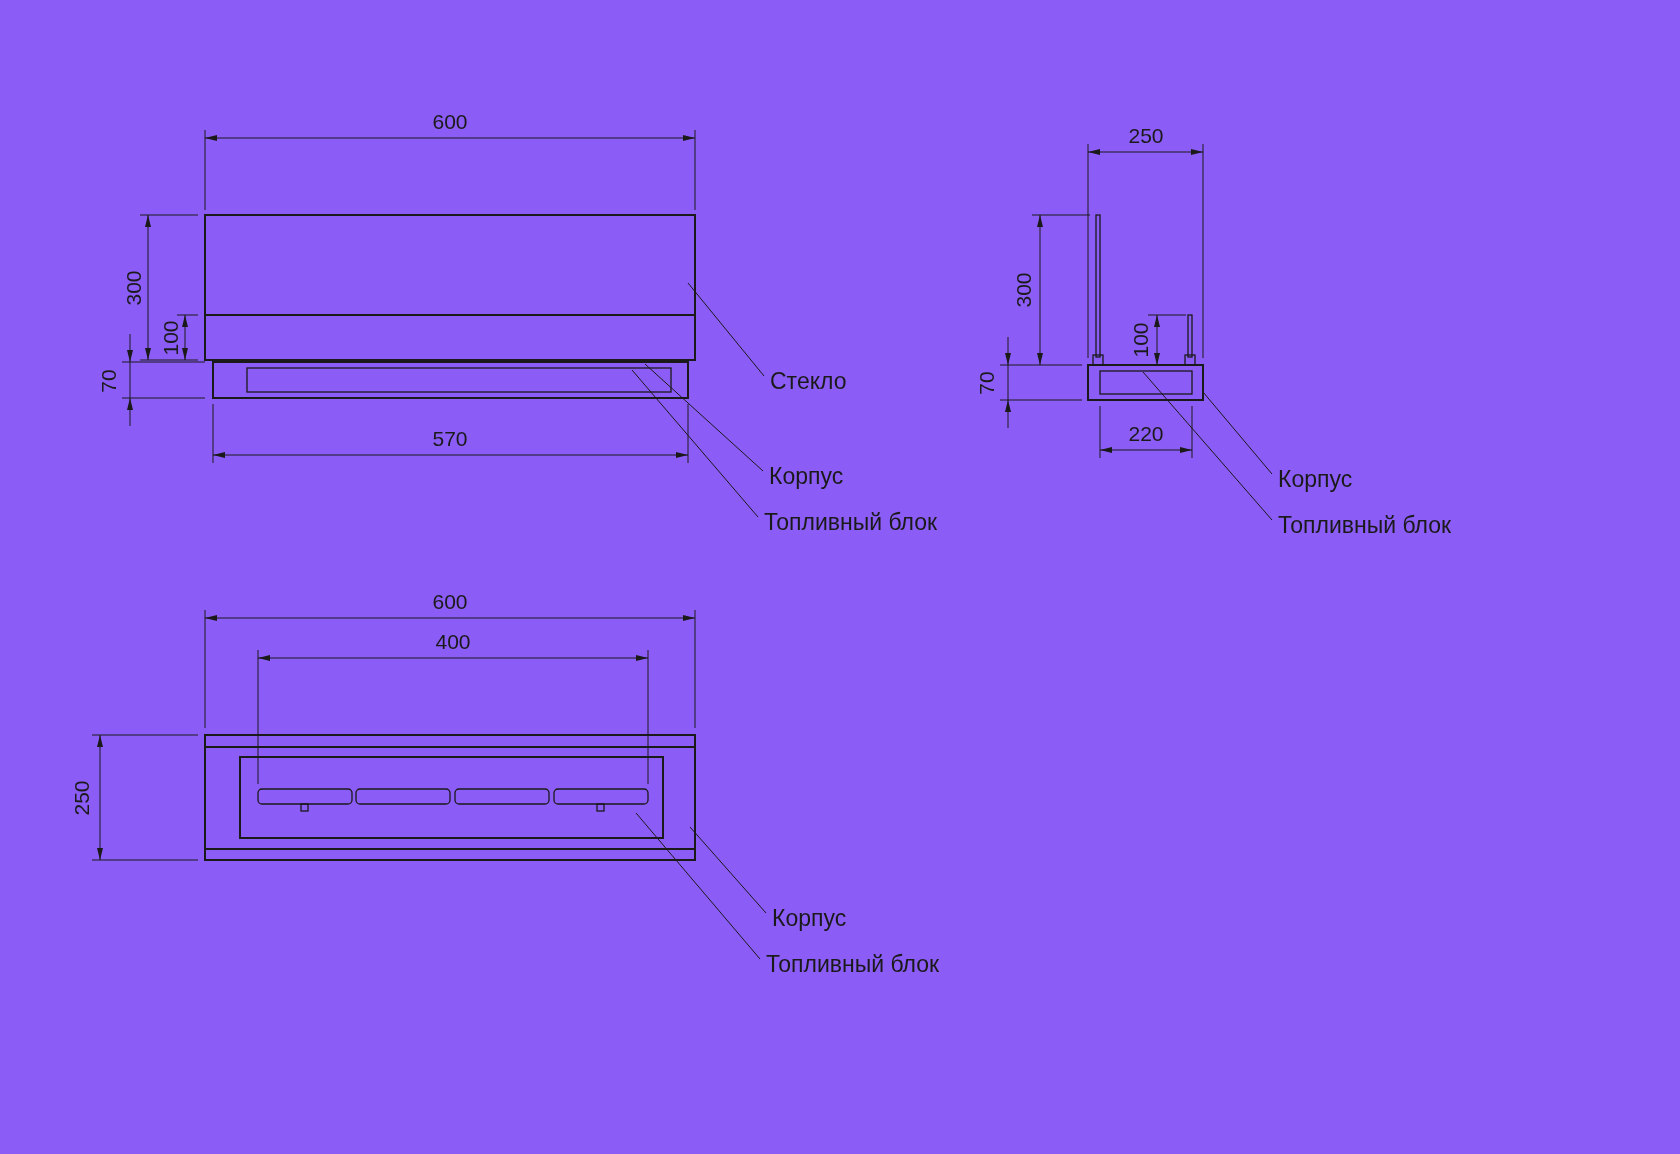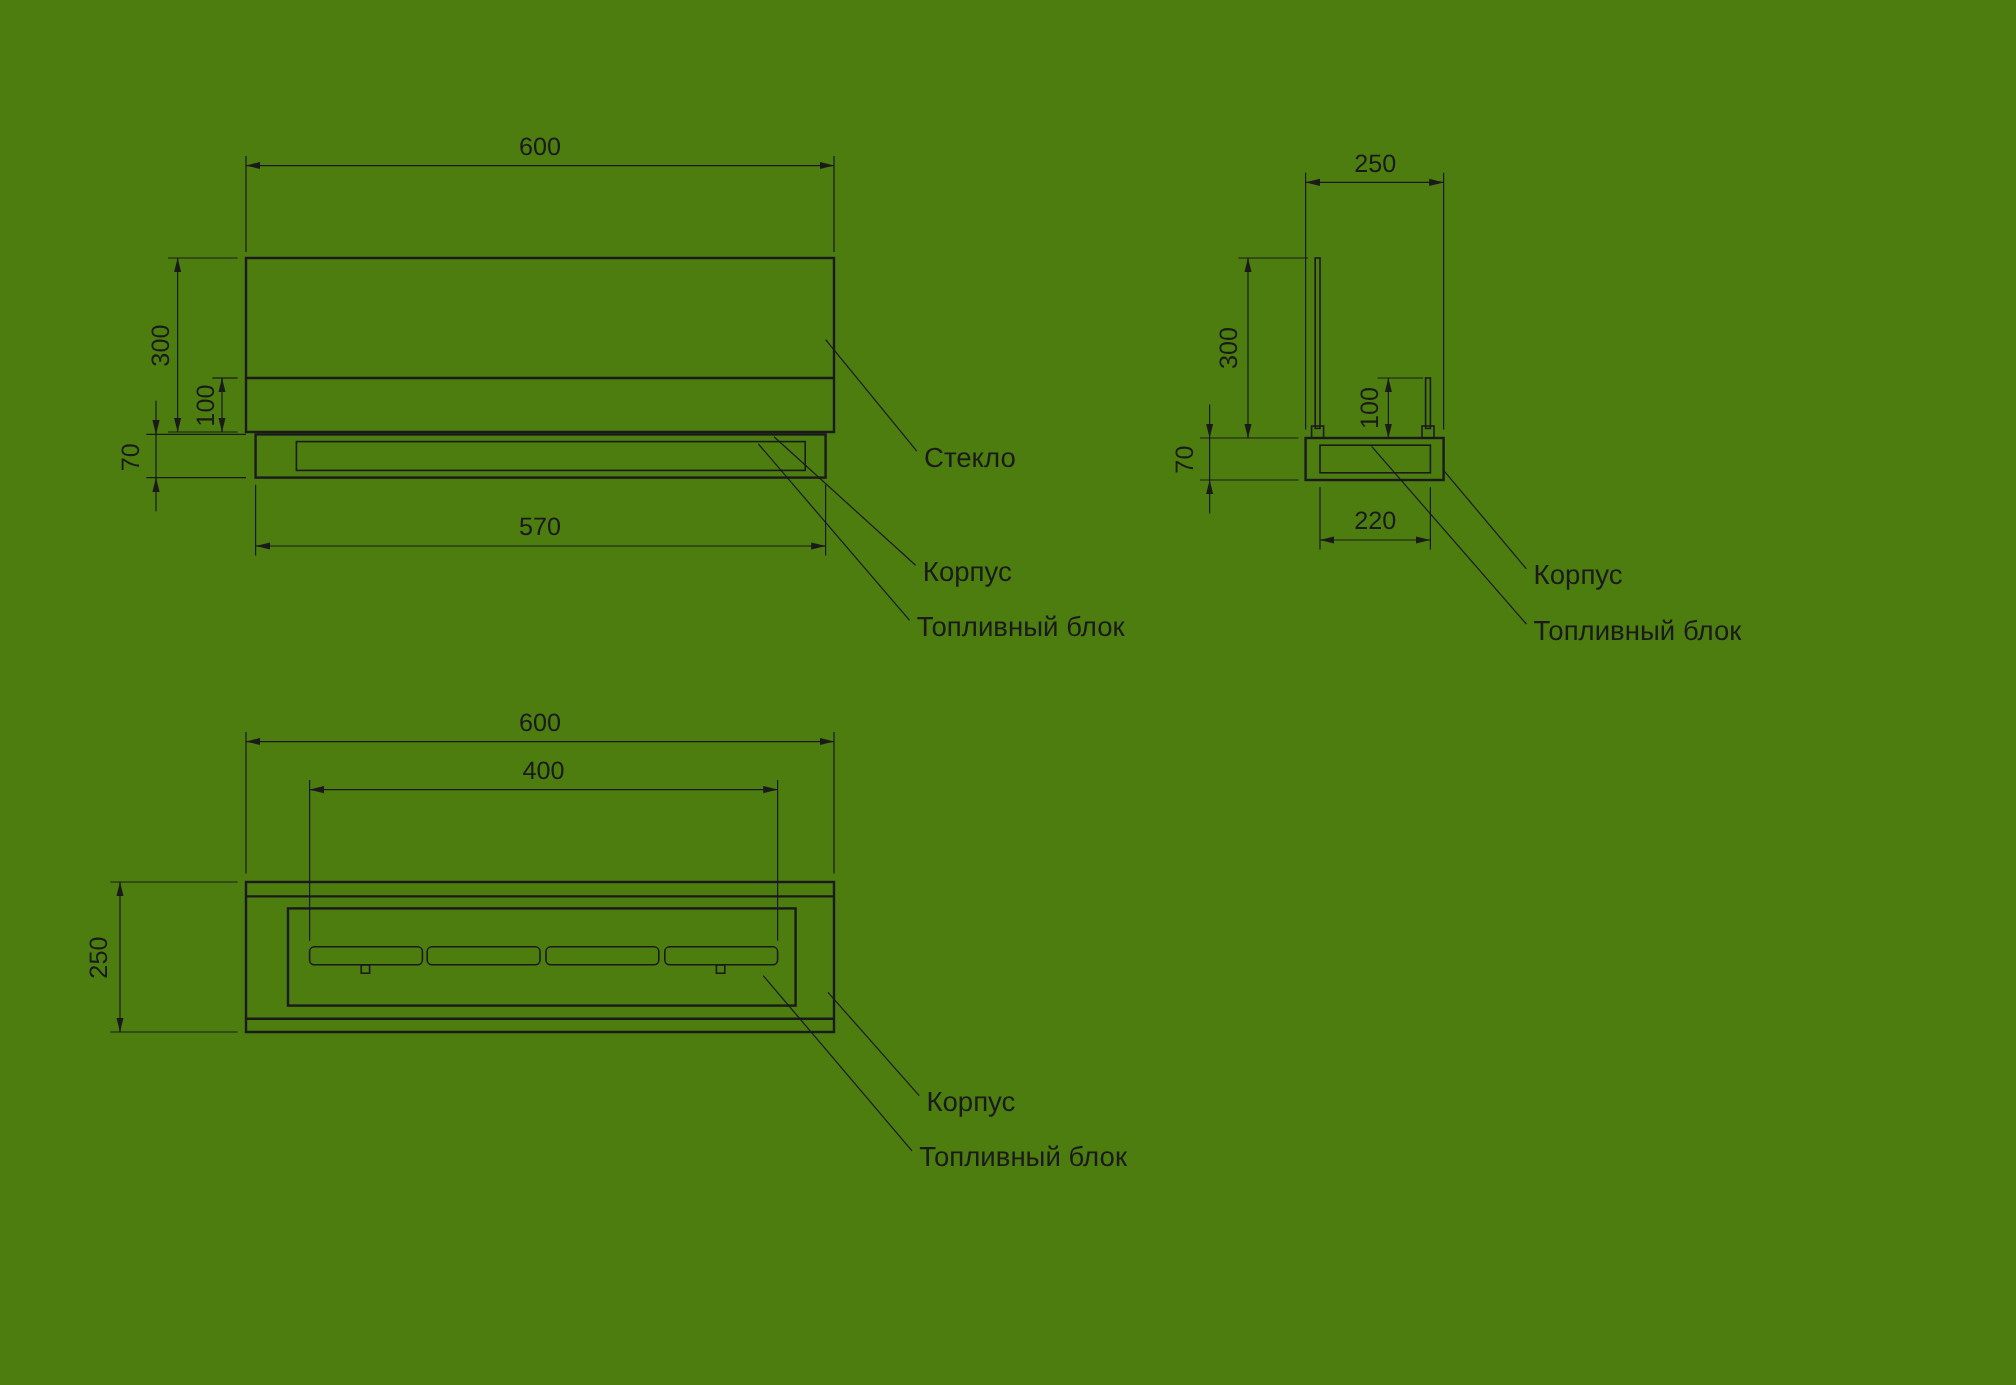--- a/index.html
+++ b/index.html
@@ -7,21 +7,21 @@
     padding: 0;
     background: #ffffff;
     width: 1680px;
     height: 1154px;
     font-family: "Liberation Sans", sans-serif;
   }
   .canvas {
     position: relative;
     width: 1680px;
     height: 1154px;
-    background: #4d7c0f;
+    background: #8b5cf6;
   }
   svg { display: block; }
   .geo {
     stroke: #1a1a1a;
     stroke-width: 2;
     fill: none;
   }
   .geo.thin { stroke-width: 1.3; }
   .dim {
     stroke: #1a1a1a;

